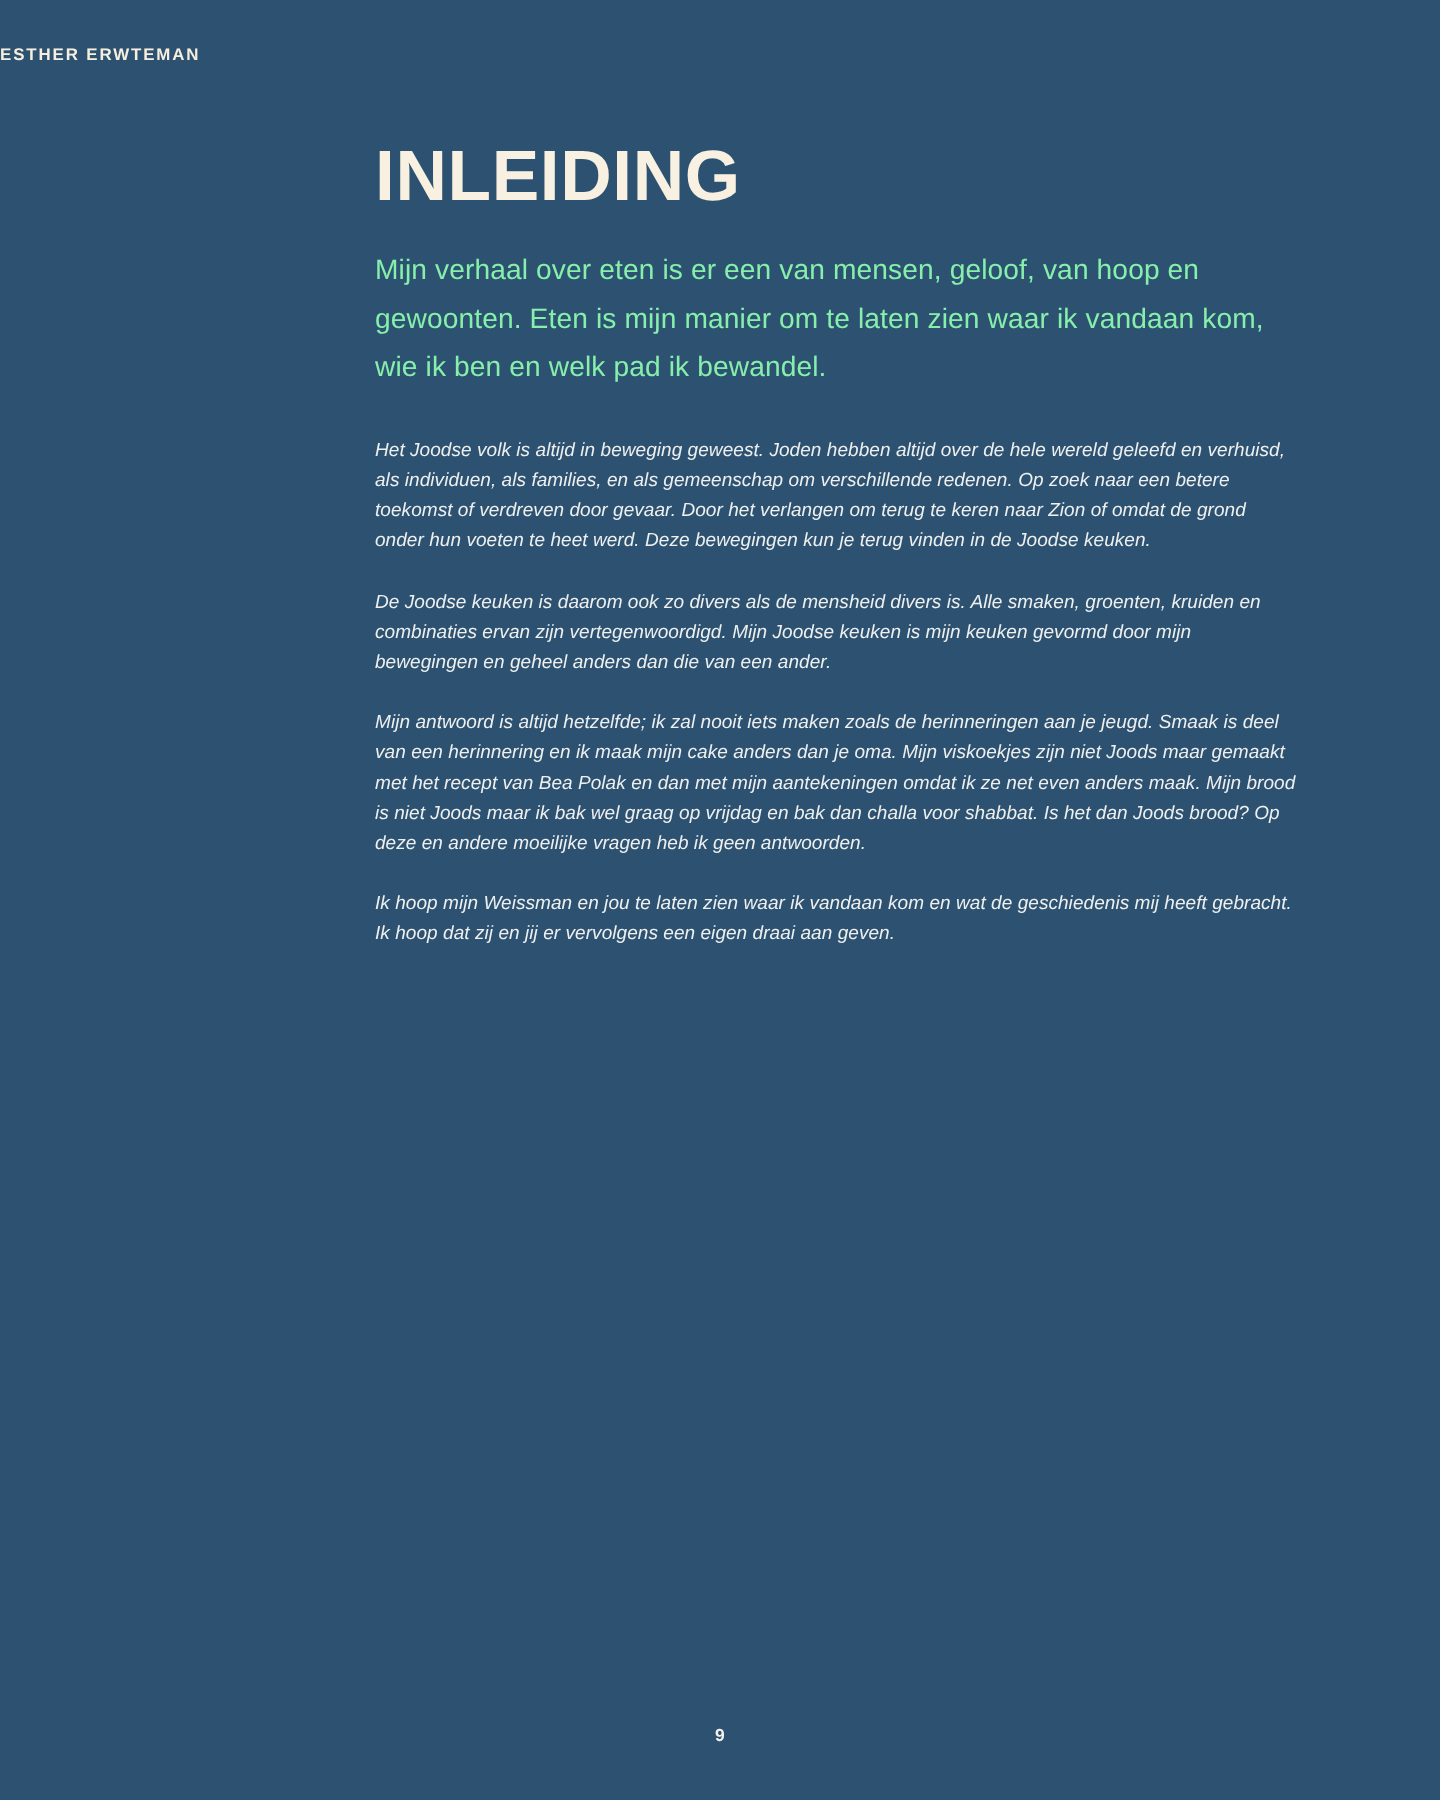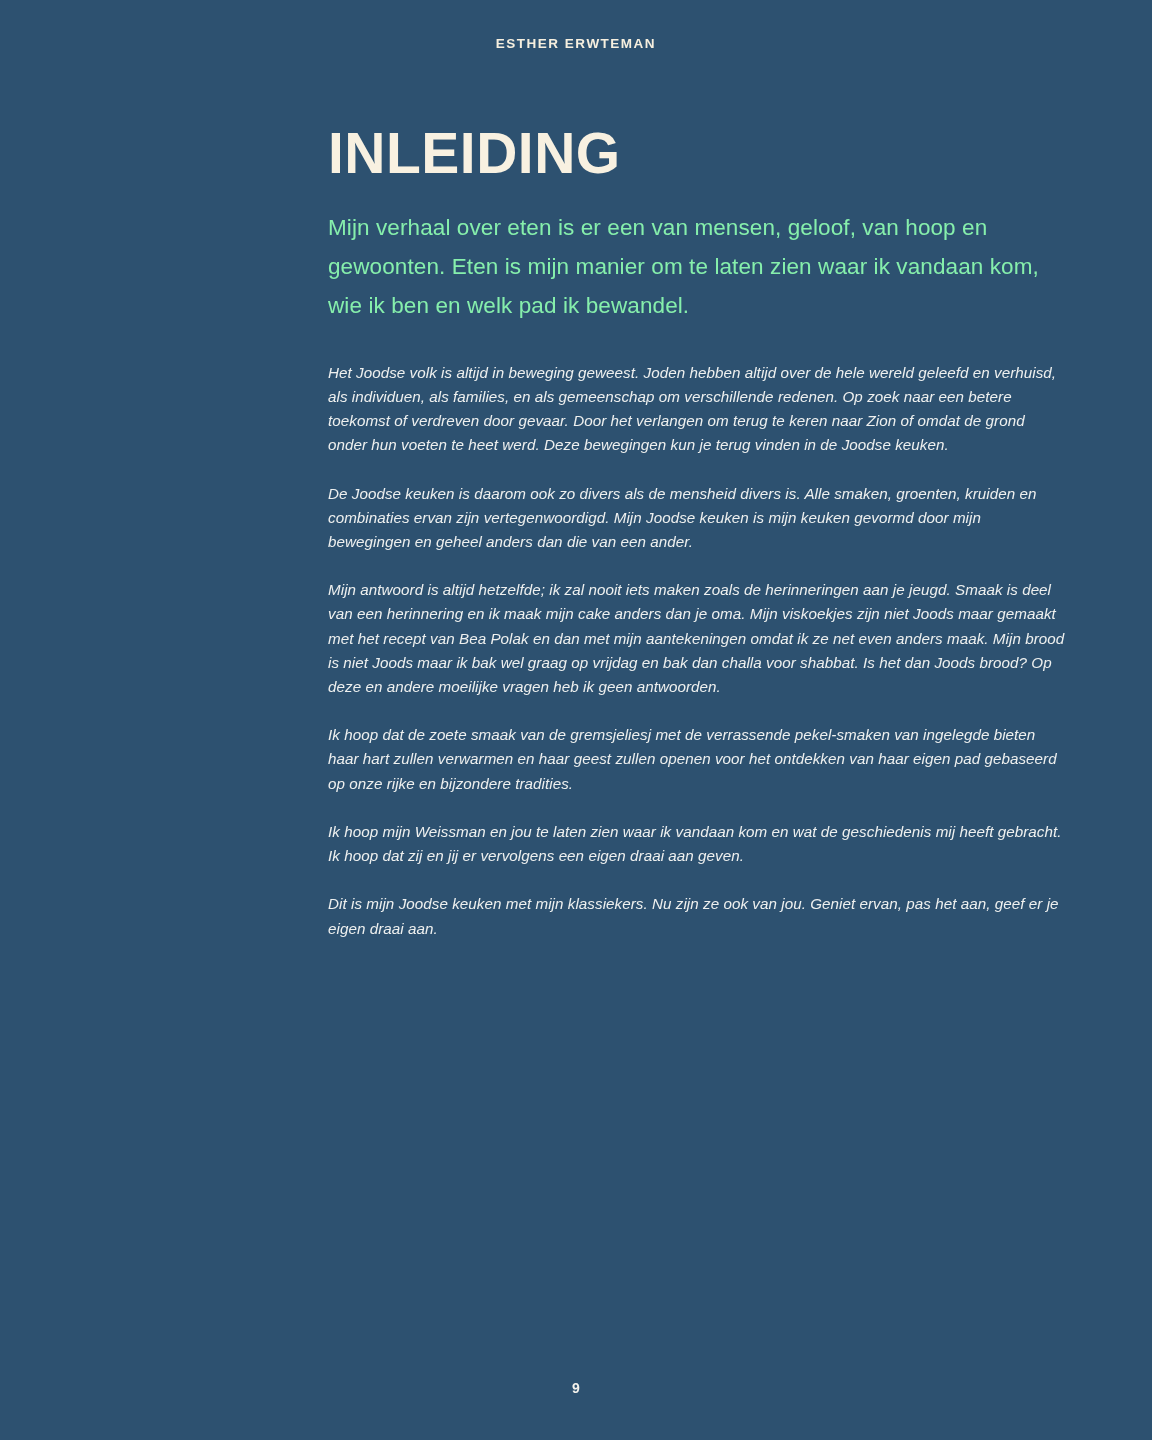--- a/index.html
+++ b/index.html
@@ -21,34 +21,33 @@
     height: 1440px;
     box-sizing: border-box;
   }
 
   
   .running-head {
     position: absolute;
     top: 36px;
     left: 0;
     width: 1152px;
-    text-align: center;
+    text-align: left;
     font-size: 13.5px;
     font-weight: bold;
     letter-spacing: 1.5px;
     color: #f6efdf;
   }
 
   
   .content {
     position: absolute;
     left: 300px;
-    top: 16px;
+    top: 4px;
     width: 737px;
-    margin-left: 28px;
   }
 
   .chapter-title {
     margin: 0;
     padding-top: 108px;
     font-size: 57px;
     font-weight: bold;
     letter-spacing: 0.5px;
     line-height: 1.05;
     color: #f8f1e1;
@@ -102,22 +101,20 @@
   <div class="content">
 
     <h1 class="chapter-title">INLEIDING</h1>
 
     <p class="lead">Mijn verhaal over eten is er een van mensen, geloof, van hoop en gewoonten. Eten is mijn manier om te laten zien waar ik vandaan kom, wie ik ben en welk pad ik bewandel.</p>
 
     <div class="body-copy">
       <p>Het Joodse volk is altijd in beweging geweest. Joden hebben altijd over de hele wereld geleefd en verhuisd, als individuen, als families, en als gemeenschap om verschillende redenen. Op zoek naar een betere toekomst of verdreven door gevaar. Door het verlangen om terug te keren naar Zion of omdat de grond onder hun voeten te heet werd. Deze bewegingen kun je terug vinden in de Joodse keuken.</p>
       <p>De Joodse keuken is daarom ook zo divers als de mensheid divers is. Alle smaken, groenten, kruiden en combinaties ervan zijn vertegenwoordigd. Mijn Joodse keuken is mijn keuken gevormd door mijn bewegingen en geheel anders dan die van een ander.</p>
       <p>Mijn antwoord is altijd hetzelfde; ik zal nooit iets maken zoals de herinneringen aan je jeugd. Smaak is deel van een herinnering en ik maak mijn cake anders dan je oma. Mijn viskoekjes zijn niet Joods maar gemaakt met het recept van Bea Polak en dan met mijn aantekeningen omdat ik ze net even anders maak. Mijn brood is niet Joods maar ik bak wel graag op vrijdag en bak dan challa voor shabbat. Is het dan Joods brood? Op deze en andere moeilijke vragen heb ik geen antwoorden.</p>
-      <p>Ik hoop dat de zoete smaak van de gremsjeliesj met de verrassende pekel-smaken van ingelegde bieten haar hart zullen verwarmen en haar geest zullen openen voor het ontdekken van haar eigen pad gebaseerd op onze rijke en bijzondere tradities.</p>
       <p>Ik hoop mijn Weissman en jou te laten zien waar ik vandaan kom en wat de geschiedenis mij heeft gebracht. Ik hoop dat zij en jij er vervolgens een eigen draai aan geven.</p>
-      <p>Dit is mijn Joodse keuken met mijn klassiekers. Nu zijn ze ook van jou. Geniet ervan, pas het aan, geef er je eigen draai aan.</p>
     </div>
 
   </div>
 
   <div class="folio">9</div>
 
 </div>
 
 </body></html>

